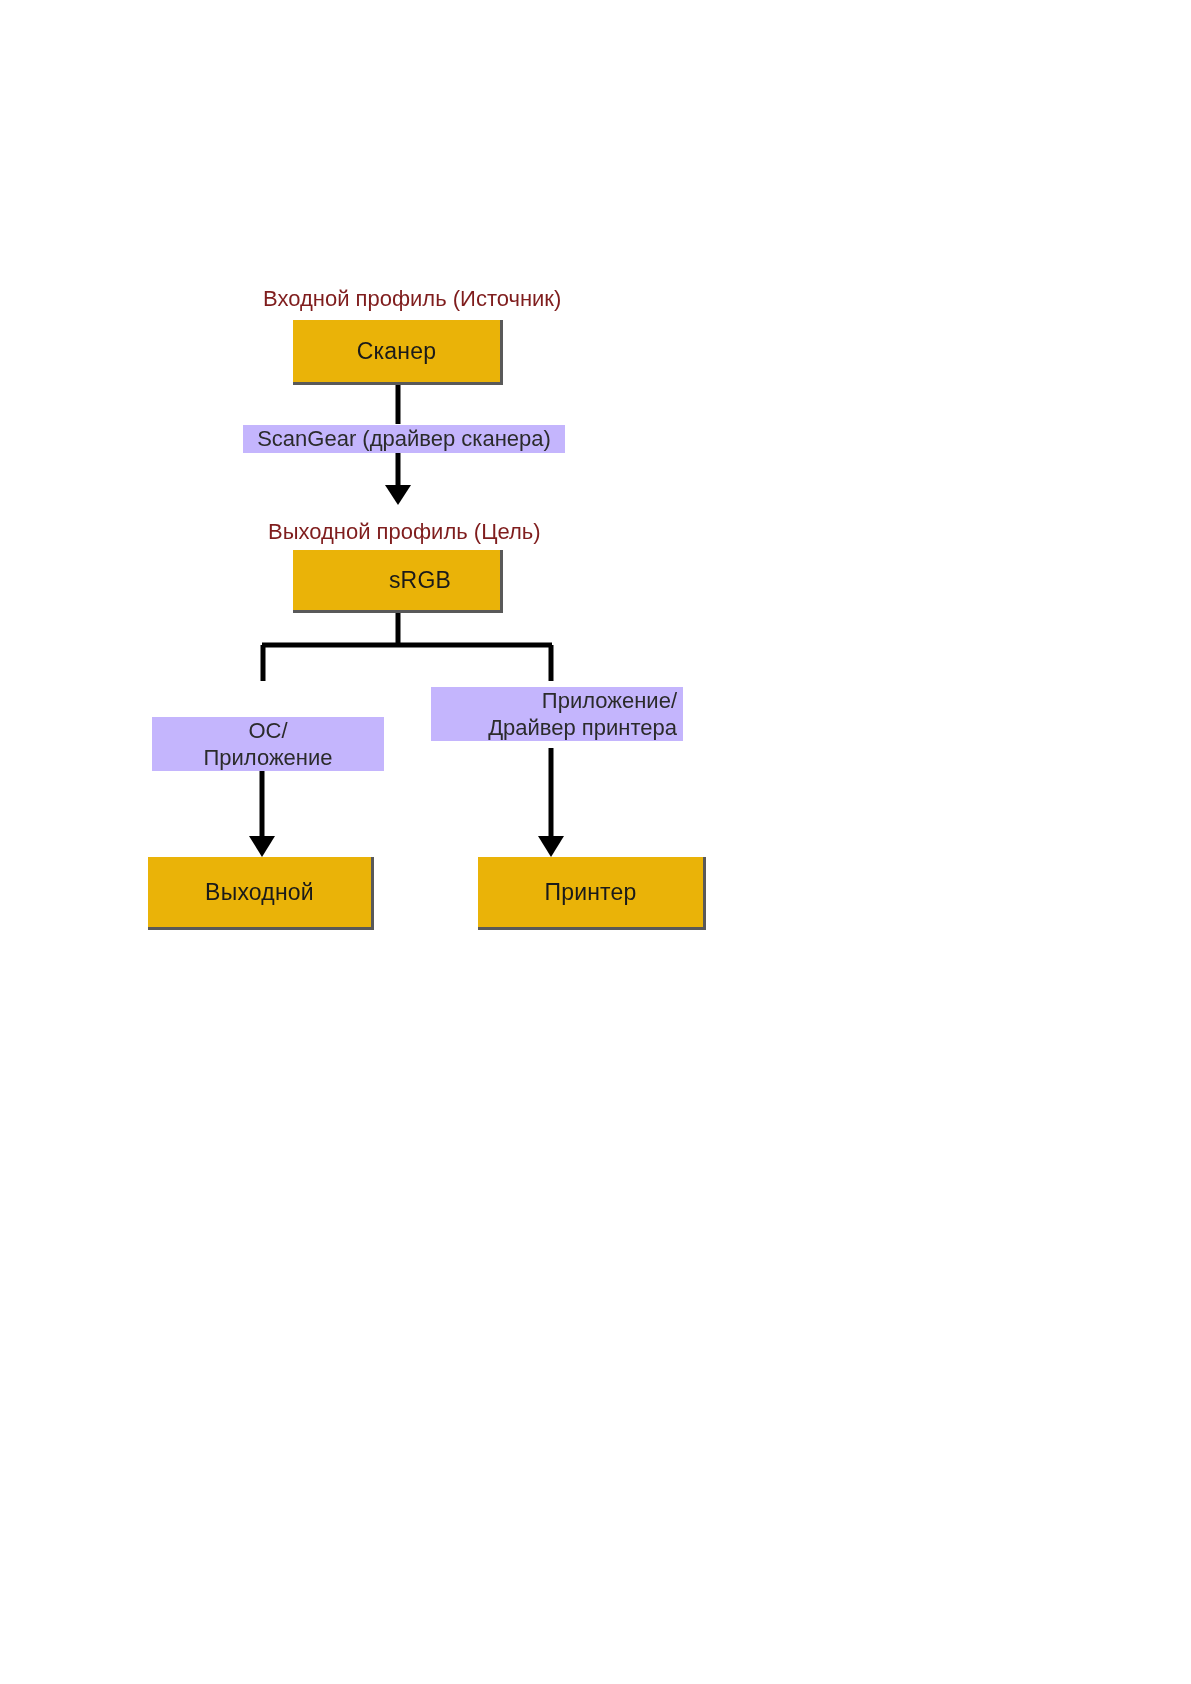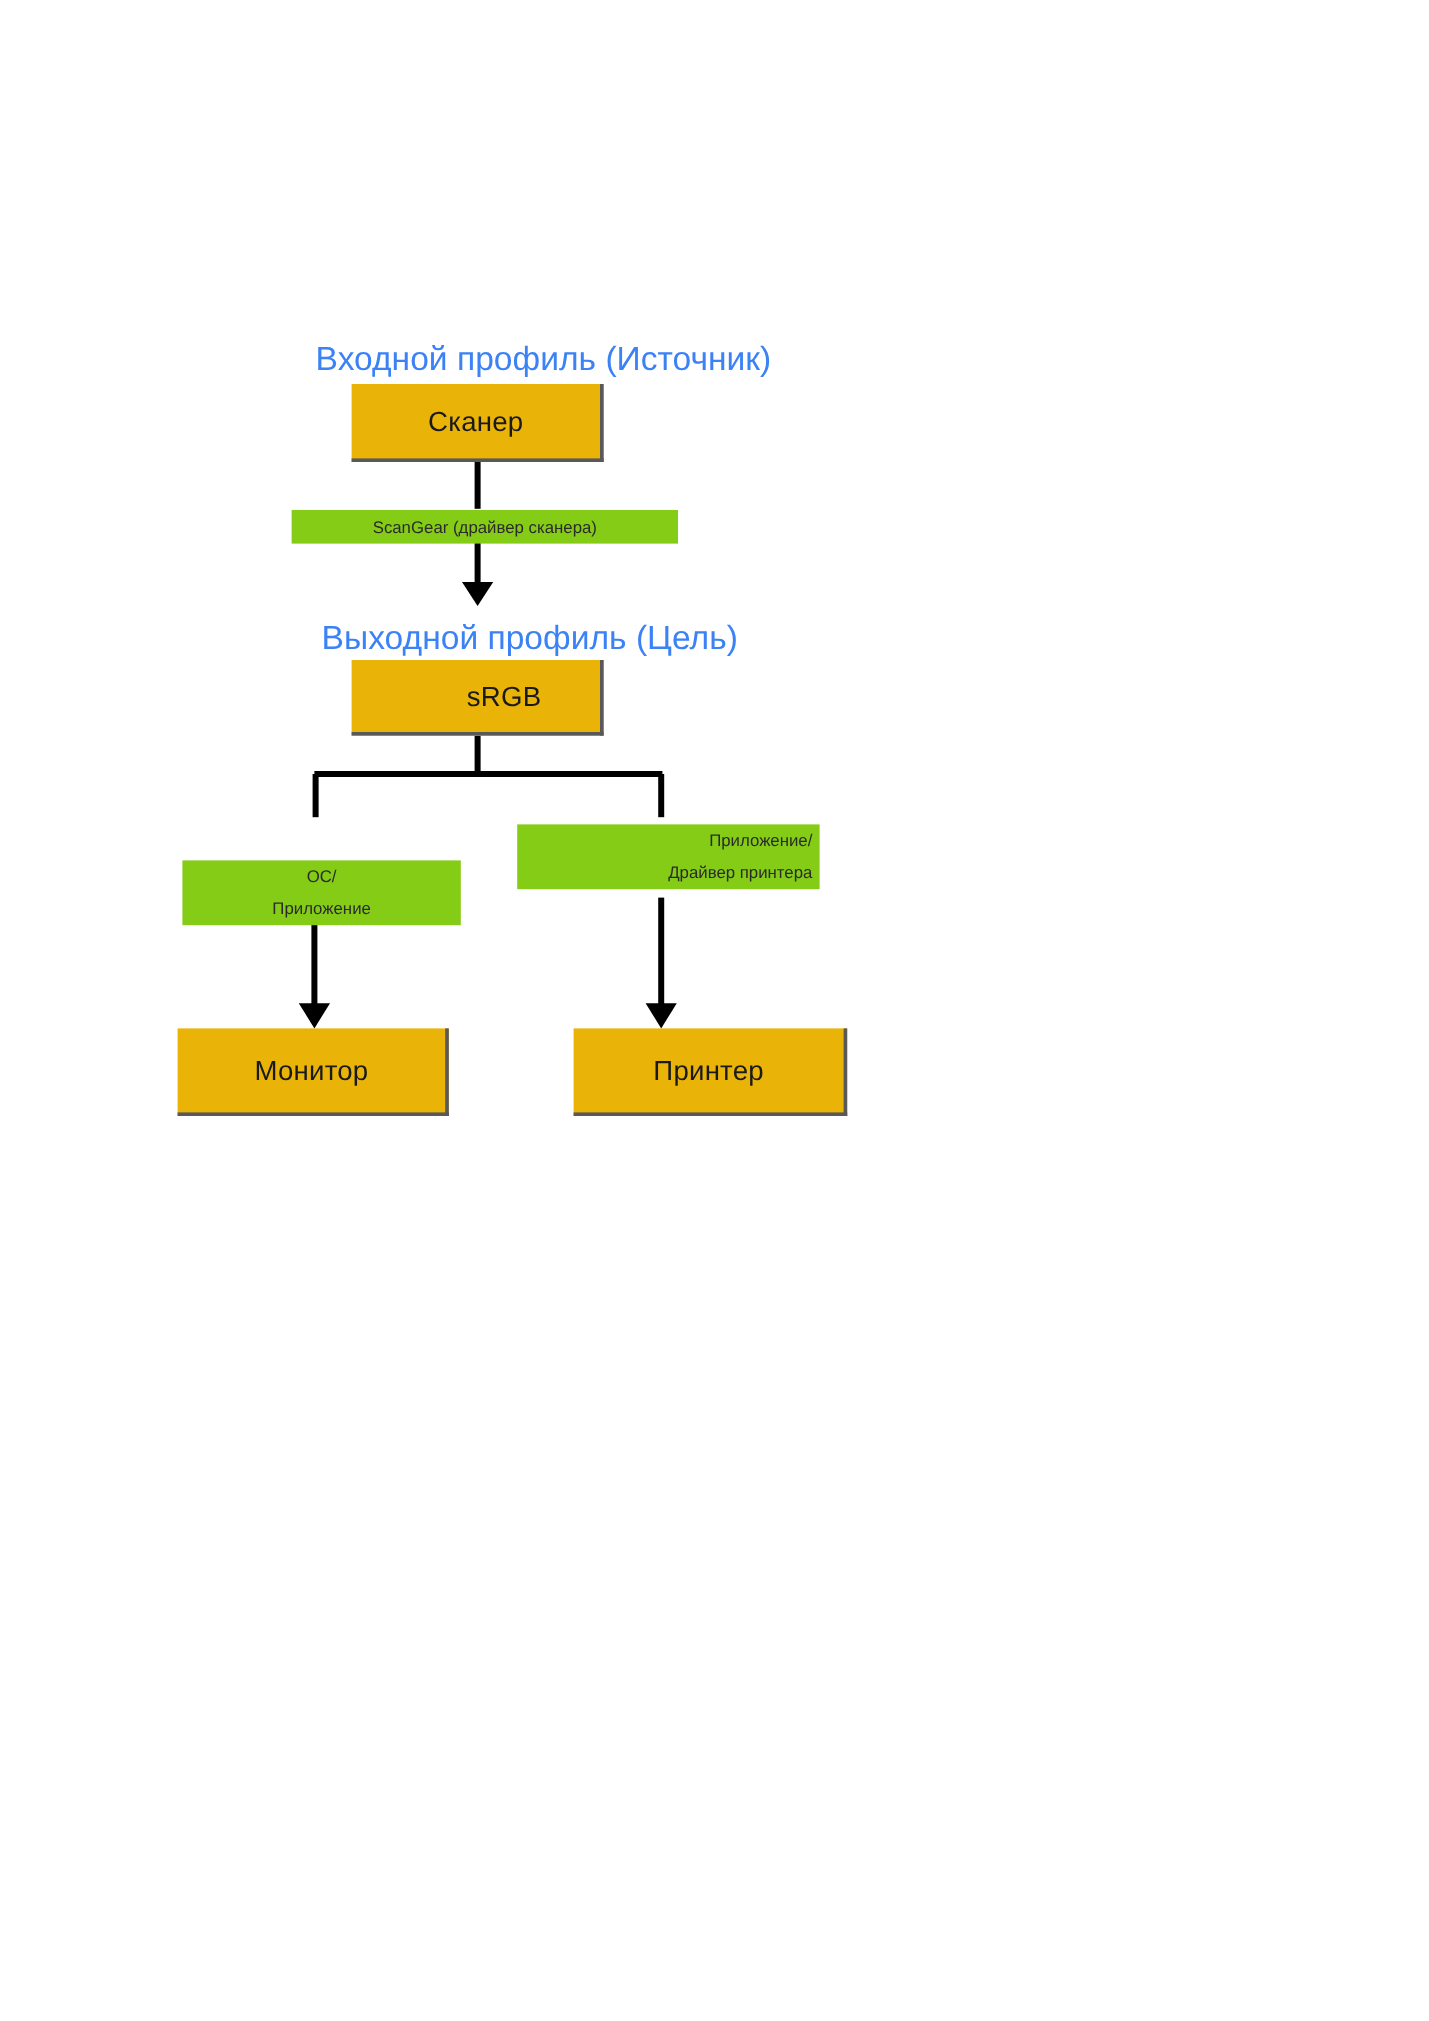--- a/index.html
+++ b/index.html
@@ -33,35 +33,35 @@
     display: flex;
     align-items: center;
     justify-content: center;
     color: #1a1a1a;
     font-size: 23px;
     letter-spacing: 0.2px;
   }
 
   .node-label {
     position: absolute;
-    color: #3b82f6;
-    font-size: 28px;
+    color: #7f1d1d;
+    font-size: 22px;
     white-space: nowrap;
     text-align: center;
     line-height: 26px;
   }
 
   .edge-label {
     position: absolute;
     color: #2b2b2b;
-    font-size: 14px;
+    font-size: 22px;
     white-space: nowrap;
     text-align: center;
     line-height: 28px;
-    background: #84cc16;
+    background: #c4b5fd;
     padding: 0 6px;
   }
 
   .edge-label.two-line {
     line-height: 27px;
   }
 
   svg.connectors {
     position: absolute;
     left: 0;
@@ -108,17 +108,17 @@
   <div class="edge-label two-line" style="left:152px; top:687px; width:220px;margin-top:30px;">
     <span>ОС/</span><br>
     <span>Приложение</span>
   </div>
 
   <div class="edge-label two-line" style="left:431px; top:687px; width:240px;text-align:right;">
     <span>Приложение/</span><br>
     <span>Драйвер принтера</span>
   </div>
 
-  <div class="node-box" style="left:148px; top:857px; width:226px; height:73px;">Монитор</div>
+  <div class="node-box" style="left:148px; top:857px; width:226px; height:73px;">Выходной</div>
 
   <div class="node-box" style="left:478px; top:857px; width:228px; height:73px;">Принтер</div>
 
 </div>
 
 </body></html>

